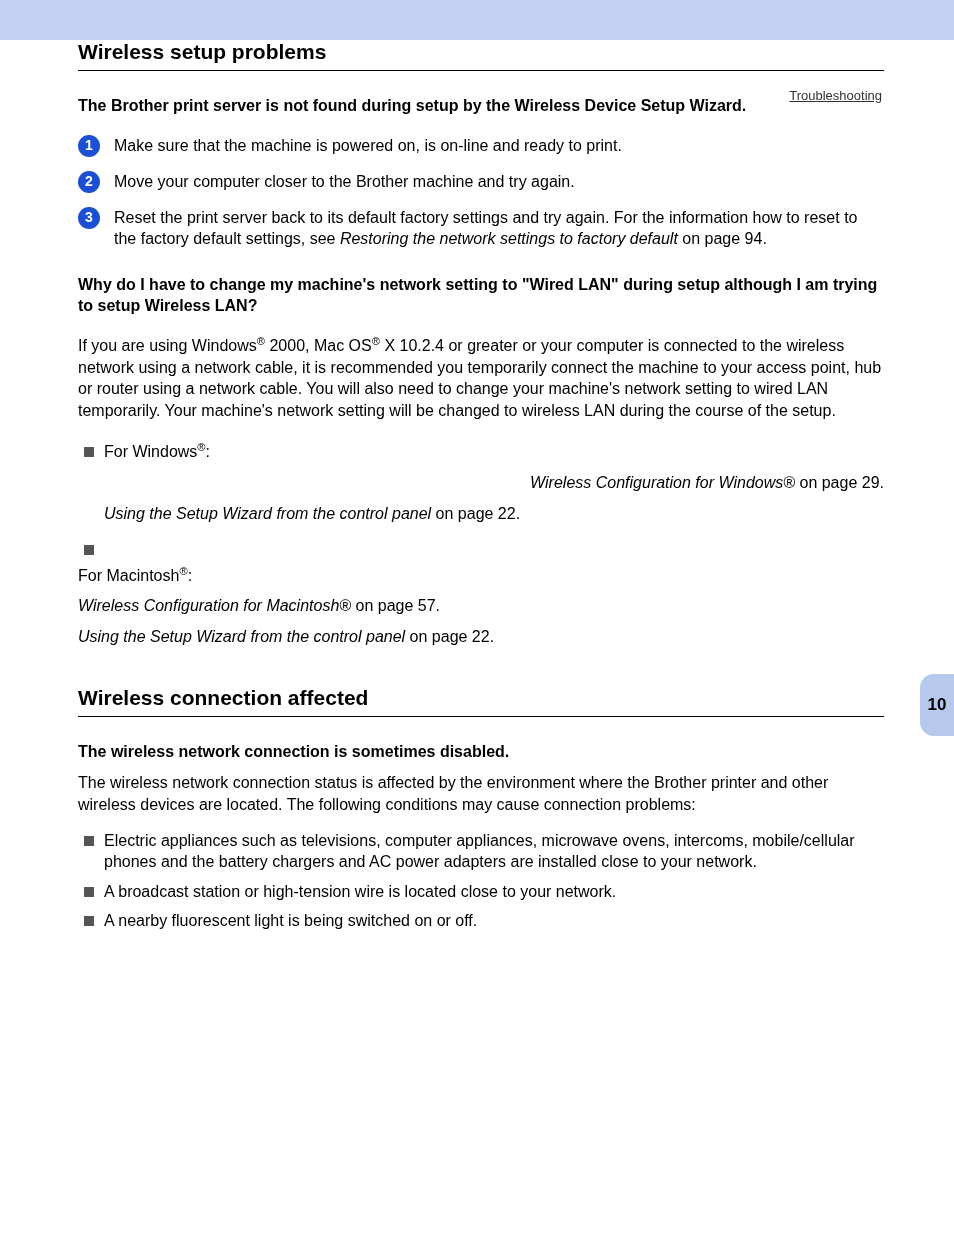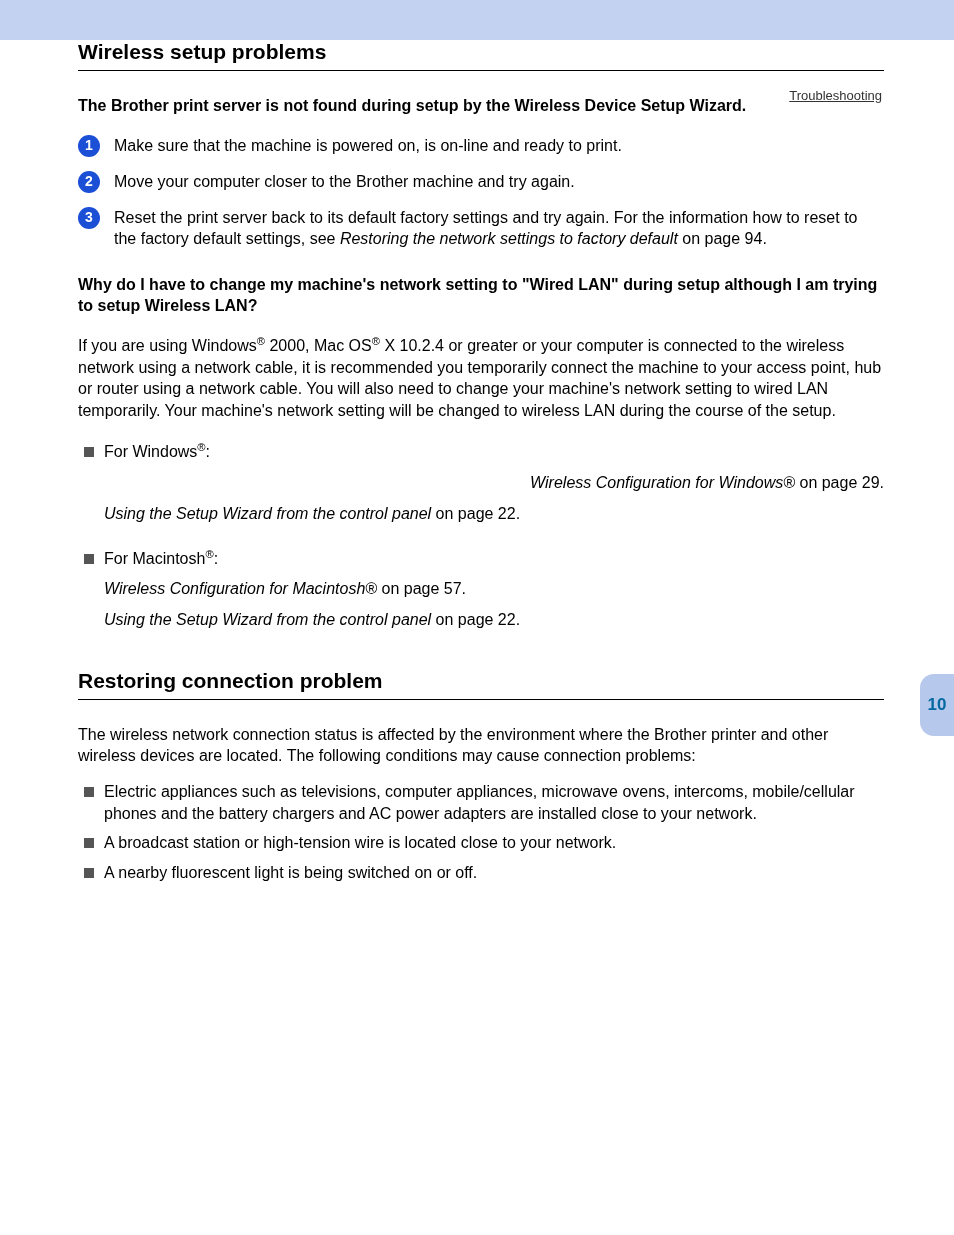--- a/index.html
+++ b/index.html
@@ -16,21 +16,21 @@
   .num-badge { flex: 0 0 22px; width: 22px; height: 22px; border-radius: 50%; background: #1a4fd6; color: #fff; font-weight: bold; font-size: 14px; display: flex; align-items: center; justify-content: center; margin-top: 0px; }
   .num-list li .txt { flex: 1; }
   .italic-link { font-style: italic; }
   .para { font-size: 16px; line-height: 1.35; margin-bottom: 20px; }
   .sq-list { list-style: none; margin-bottom: 26px; }
   .sq-list > li { display: flex; align-items: flex-start; gap: 10px; font-size: 16px; line-height: 1.35; margin-bottom: 8px; }
   .sq-list .sq { flex: 0 0 10px; width: 10px; height: 10px; background: #555; margin-top: 6px; margin-left: 6px; }
   .sub { margin-left: 26px; font-size: 16px; line-height: 1.55; margin-bottom: 2px; }
   sup { font-size: 0.7em; vertical-align: super; line-height: 0; }
   .section2 { margin-top: 34px; }
-  .side-tab { position: absolute; right: 0; top: 634px; width: 34px; height: 62px; background: #b6c8ec; border-top-left-radius: 14px; border-bottom-left-radius: 14px; display:flex; align-items:center; justify-content:center; color:#0369a1; font-weight:bold; font-size:17px; }
+  .side-tab { position: absolute; right: 0; top: 634px; width: 34px; height: 62px; background: #b6c8ec; border-top-left-radius: 14px; border-bottom-left-radius: 14px; display:flex; align-items:center; justify-content:center; color:#000000; font-weight:bold; font-size:17px; }
   .page-wrap { position: relative; height: 1195px; }
 </style>
 </head>
 <body>
 
 <div class="top-bar"></div>
 
 <div class="page-wrap">
   <div class="page">
     <div class="header-right">Troubleshooting</div>
@@ -72,40 +72,41 @@
             <span>For Windows</span><sup>®</sup><span>:</span>
           </div>
           <div class="sub" style="margin-left:0; margin-top:8px;text-align:right;">
             <span class="italic-link">Wireless Configuration for Windows®</span><span> on page 29.</span>
           </div>
           <div class="sub" style="margin-left:0; margin-top:6px;">
             <span class="italic-link">Using the Setup Wizard from the control panel</span><span> on page 22.</span>
           </div>
         </div>
       </li>
-      <li style="margin-top:19px;">
+      <li style="margin-top:10px;flex-direction:column;">
         <span class="sq"></span>
         <div style="flex:1">
           <div>
             <span>For Macintosh</span><sup>®</sup><span>:</span>
           </div>
           <div class="sub" style="margin-left:0; margin-top:8px;">
             <span class="italic-link">Wireless Configuration for Macintosh®</span><span> on page 57.</span>
           </div>
           <div class="sub" style="margin-left:0; margin-top:6px;">
             <span class="italic-link">Using the Setup Wizard from the control panel</span><span> on page 22.</span>
           </div>
         </div>
       </li>
     </ul>
 
     <div class="section2">
-      <h2>Restoring connection problem</h2>
+      <h2>Wireless connection affected</h2>
       <hr class="rule">
 
+      <p class="bold-line" style="margin-bottom:10px;">The wireless network connection is sometimes disabled.</p>
       <p class="para" style="margin-bottom:14px;">The wireless network connection status is affected by the environment where the Brother printer and other wireless devices are located. The following conditions may cause connection problems:</p>
 
       <ul class="sq-list">
         <li>
             <span class="sq"></span>
             <span>Electric appliances such as televisions, computer appliances, microwave ovens, intercoms, mobile/cellular phones and the battery chargers and AC power adapters are installed close to your network.</span>
           </li>
         <li>
             <span class="sq"></span>
             <span>A broadcast station or high-tension wire is located close to your network.</span>

